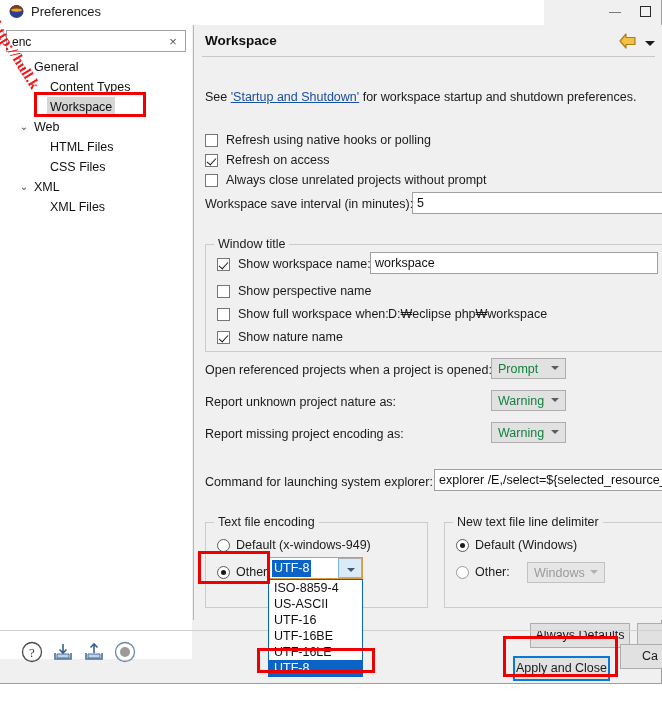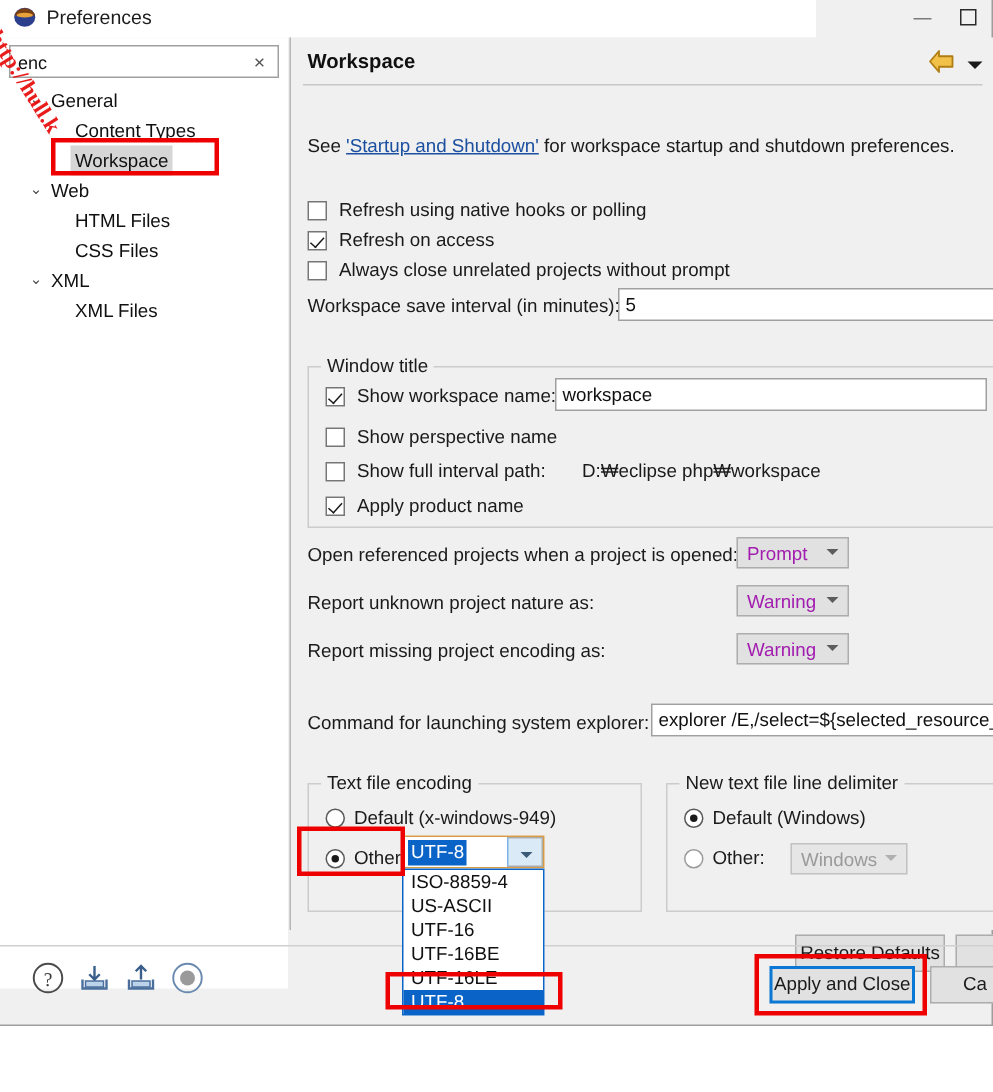--- a/index.html
+++ b/index.html
@@ -161,21 +161,21 @@
     position: absolute; left: 4px; top: 2px;
     font-size: 12.5px; color: #101010; line-height: 17px; white-space: nowrap;
   }
 
   .combo {
     position: absolute; height: 21px;
     background: #e1e1e1; border: 1px solid #adadad;
   }
   .combo > .cv {
     position: absolute; left: 6px; top: 2px;
-    font-size: 12.5px; color: #a21caf; line-height: 16px; white-space: nowrap;
+    font-size: 12.5px; color: #15803d; line-height: 16px; white-space: nowrap;
   }
   .combo > .carr {
     position: absolute; right: 6px; top: 7px;
     width: 0; height: 0; border-left: 4px solid transparent;
     border-right: 4px solid transparent; border-top: 4px solid #5c5c5c;
   }
   .combo.disabled { background: #e6e6e6; border-color: #c2c2c2; }
   .combo.disabled > .cv { color: #9a9a9a; }
   .combo.disabled > .carr { border-top-color: #b0b0b0; }
 
@@ -218,21 +218,21 @@
   }
   .enc-item.sel { background: #0a64c8; color: #ffffff; }
 
   
   .btn {
     position: absolute; height: 25px;
     background: #e1e1e1; border: 1px solid #adadad;
     font-size: 12.5px; color: #1a1a1a; text-align: center; line-height: 23px;
     white-space: nowrap;
   }
-  .btn.primary { background: #e1e1e1; border: 2px solid #0a78d4; line-height: 21px; }
+  .btn.primary { background: #e1e1e1; border: 2px solid #0a78d4; line-height: 21px; margin-top: 12px; }
 
   .footer-sep {
     position: absolute; left: 0px; top: 630px; width: 662px; height: 1px;
     background: #d0d0d0;
   }
 
   
   .iconbar { position: absolute; left: 20px; top: 640px; }
   .ibtn { position: absolute; width: 24px; height: 24px; }
 
@@ -358,25 +358,25 @@
         <div class="cb checked" style="left:11px;top:13px;"></div>
         <span class="opt-label" style="left:32px;top:12px;">Show workspace name:</span>
         <div class="tfield" style="left:164px;top:7px;width:288px;">
           <span>workspace</span>
         </div>
 
         <div class="cb" style="left:11px;top:40px;"></div>
         <span class="opt-label" style="left:32px;top:39px;">Show perspective name</span>
 
         <div class="cb" style="left:11px;top:63px;"></div>
-        <span class="opt-label" style="left:32px;top:62px;">Show full interval path:</span>
+        <span class="opt-label" style="left:32px;top:62px;">Show full workspace when:</span>
         <span class="opt-label" style="left:182px;top:62px;">D:₩eclipse php₩workspace</span>
 
         <div class="cb checked" style="left:11px;top:86px;"></div>
-        <span class="opt-label" style="left:32px;top:85px;">Apply product name</span>
+        <span class="opt-label" style="left:32px;top:85px;">Show nature name</span>
       </div>
 
       <span class="txt" style="left:11px;top:338px;">Open referenced projects when a project is opened:</span>
       <div class="combo" style="left:297px;top:333px;width:75px;">
         <span class="cv">Prompt</span>
         <span class="carr"></span>
       </div>
 
       <span class="txt" style="left:11px;top:370px;">Report unknown project nature as:</span>
       <div class="combo" style="left:297px;top:365px;width:75px;">
@@ -409,21 +409,21 @@
         <span class="opt-label" style="left:30px;top:15px;text-align:center;">Default (Windows)</span>
         <div class="rb disabled" style="left:11px;top:43px;"></div>
         <span class="opt-label" style="left:30px;top:42px;">Other:</span>
         <div class="combo disabled" style="left:82px;top:39px;width:78px;">
           <span class="cv">Windows</span>
           <span class="carr"></span>
         </div>
       </div>
 
       <div class="btn" style="left:336px;top:598px;width:100px;">
-        <span>Restore Defaults</span>
+        <span>Always Defaults</span>
       </div>
       <div class="btn" style="left:443px;top:598px;width:58px;">
         <span></span>
       </div>
     </div>
 
     <div class="enc-combo">
       <span class="val">UTF-8</span>
       <span class="btn"></span>
     </div>

